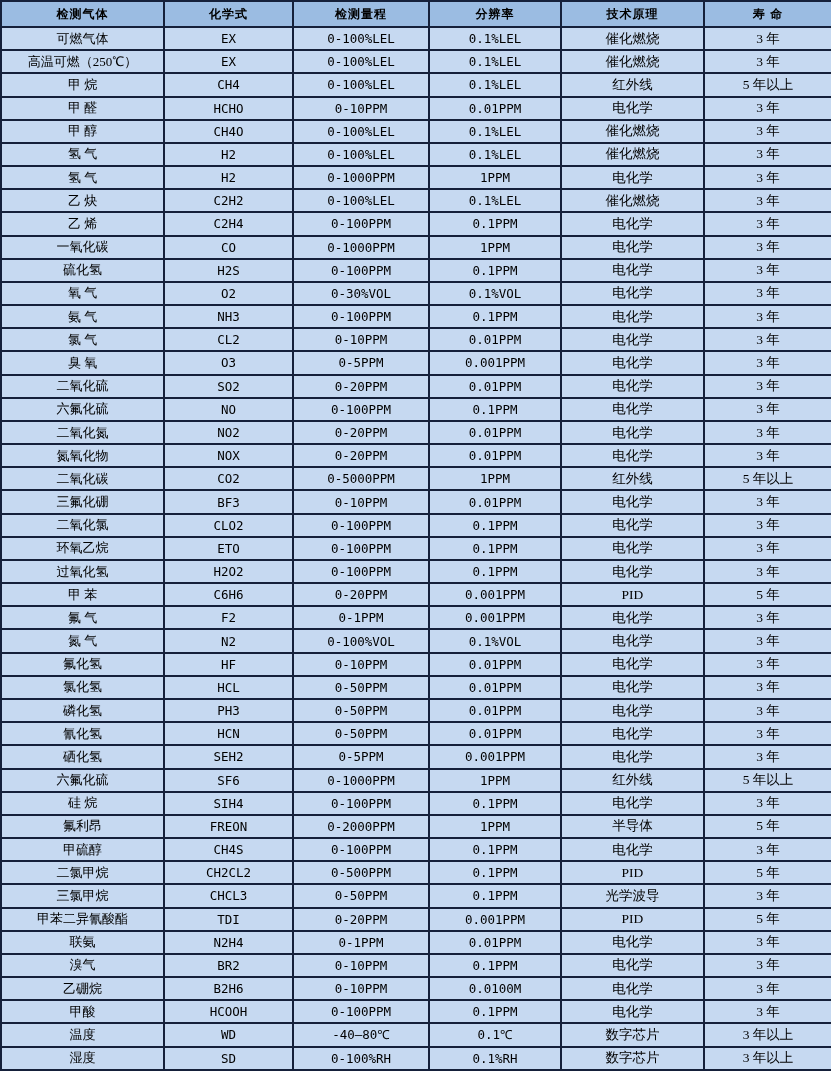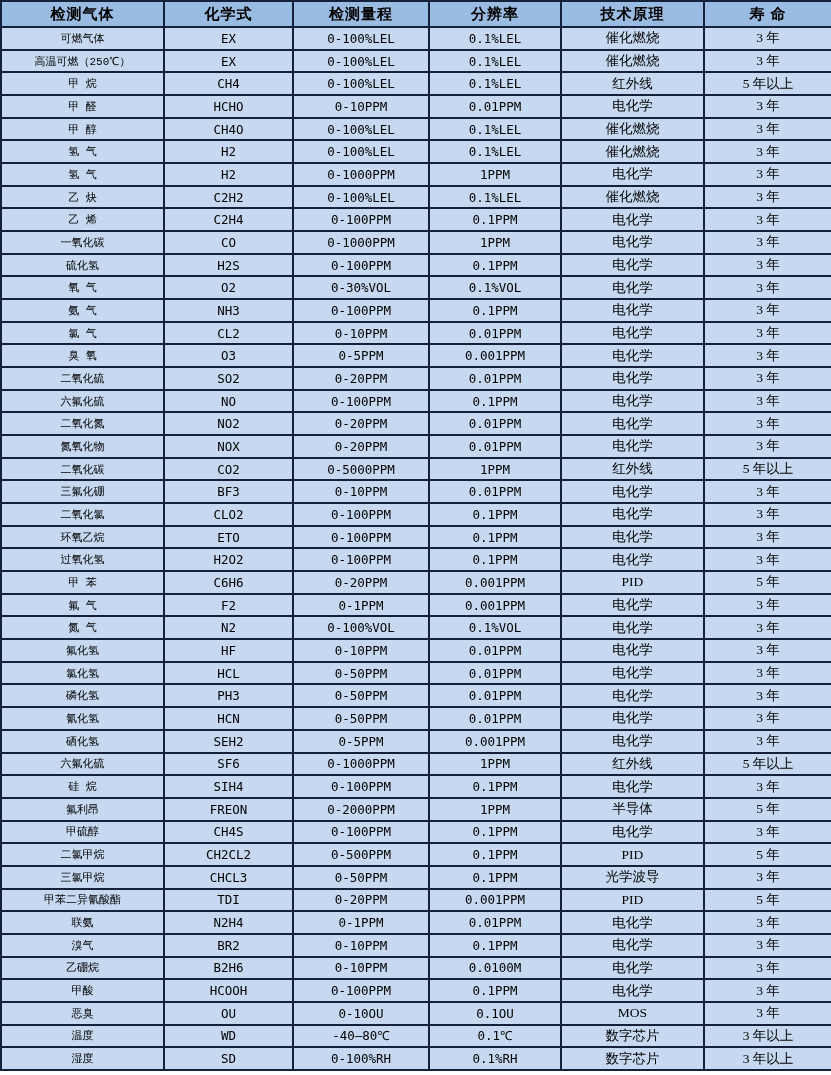--- a/index.html
+++ b/index.html
@@ -23,31 +23,31 @@
     text-align: center;
     vertical-align: middle;
     padding: 0;
     overflow: hidden;
     white-space: nowrap;
   }
   .spec-table thead th {
     background: #9bbce2;
     font-family: "Liberation Sans", sans-serif;
     font-weight: bold;
-    font-size: 15px;
+    font-size: 12px;
     height: 24px;
     letter-spacing: 1px;
   }
   .spec-table td {
     background: #c6d9f1;
     font-size: 12.5px;
   }
   .spec-table td.col-gas {
-    font-family: Liberation Mono, monospace;
-    font-size: 11px;
+    font-family: Liberation Serif, serif;
+    font-size: 13px;
   }
   .spec-table td.col-formula,
   .spec-table td.col-range,
   .spec-table td.col-resolution {
     font-size: 12.5px;
   }
   .spec-table td.col-principle,
   .spec-table td.col-life {
     font-family: "Liberation Serif", "DejaVu Serif", serif;
     font-size: 13.5px;
@@ -414,28 +414,20 @@
       </tr>
       <tr>
         <td class="col-gas">甲酸</td>
         <td class="col-formula">HCOOH</td>
         <td class="col-range">0-100PPM</td>
         <td class="col-resolution">0.1PPM</td>
         <td class="col-principle">电化学</td>
         <td class="col-life">3 年</td>
       </tr>
       <tr>
-        <td class="col-gas">恶臭</td>
-        <td class="col-formula">OU</td>
-        <td class="col-range">0-10OU</td>
-        <td class="col-resolution">0.1OU</td>
-        <td class="col-principle">MOS</td>
-        <td class="col-life">3 年</td>
-      </tr>
-      <tr>
         <td class="col-gas">温度</td>
         <td class="col-formula">WD</td>
         <td class="col-range">-40—80℃</td>
         <td class="col-resolution">0.1℃</td>
         <td class="col-principle">数字芯片</td>
         <td class="col-life">3 年以上</td>
       </tr>
       <tr>
         <td class="col-gas">湿度</td>
         <td class="col-formula">SD</td>

